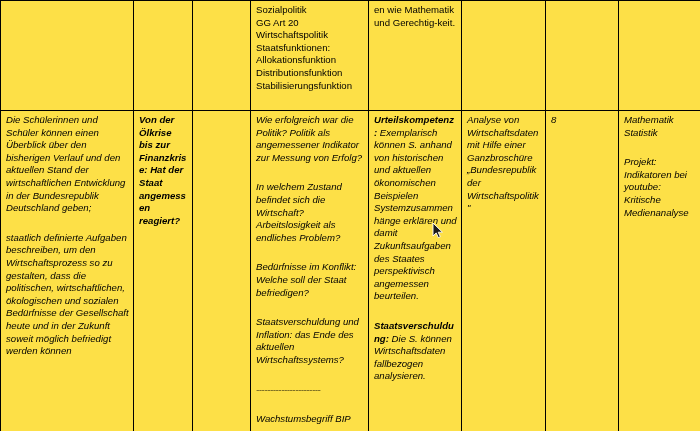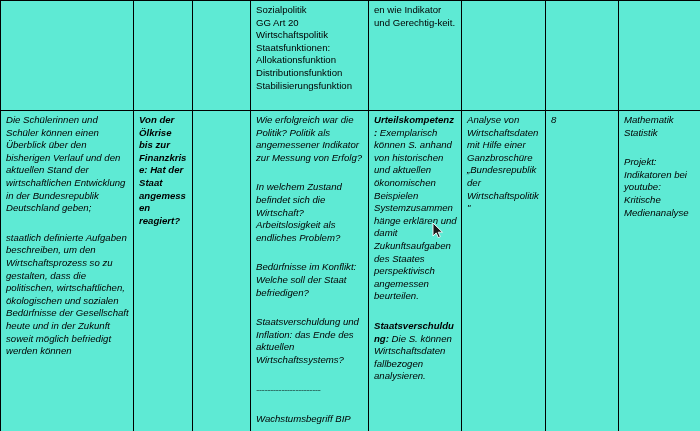--- a/index.html
+++ b/index.html
@@ -10,21 +10,21 @@
   }
   body {
     font-family: "Liberation Sans", sans-serif;
     color: #000000;
   }
   #page {
     position: relative;
     width: 700px;
     height: 431px;
     overflow: hidden;
-    background: #5eead4;
+    background: #fde047;
   }
   table.curriculum {
     border-collapse: collapse;
     table-layout: fixed;
     width: 700px;
     margin: 0;
     padding: 0;
   }
   table.curriculum td {
     border: 1px solid #000000;
@@ -105,21 +105,21 @@
         <td>
           <span class="cell-inner tight">Sozialpolitik
 GG Art 20
 Wirtschaftspolitik
 Staatsfunktionen:
 Allokationsfunktion
 Distributionsfunktion
 Stabilisierungsfunktion</span>
         </td>
         <td>
-          <span class="cell-inner">en wie Indikator und Gerechtig-keit.</span>
+          <span class="cell-inner">en wie Mathematik und Gerechtig-keit.</span>
         </td>
         <td></td>
         <td></td>
         <td></td>
       </tr>
 
       <tr class="row-main">
 
         <td>
           <p class="para">Die Schülerinnen und Schüler können einen Überblick über den bisherigen Verlauf und den aktuellen Stand der wirtschaftlichen Entwicklung in der Bundesrepublik Deutschland geben;</p>

